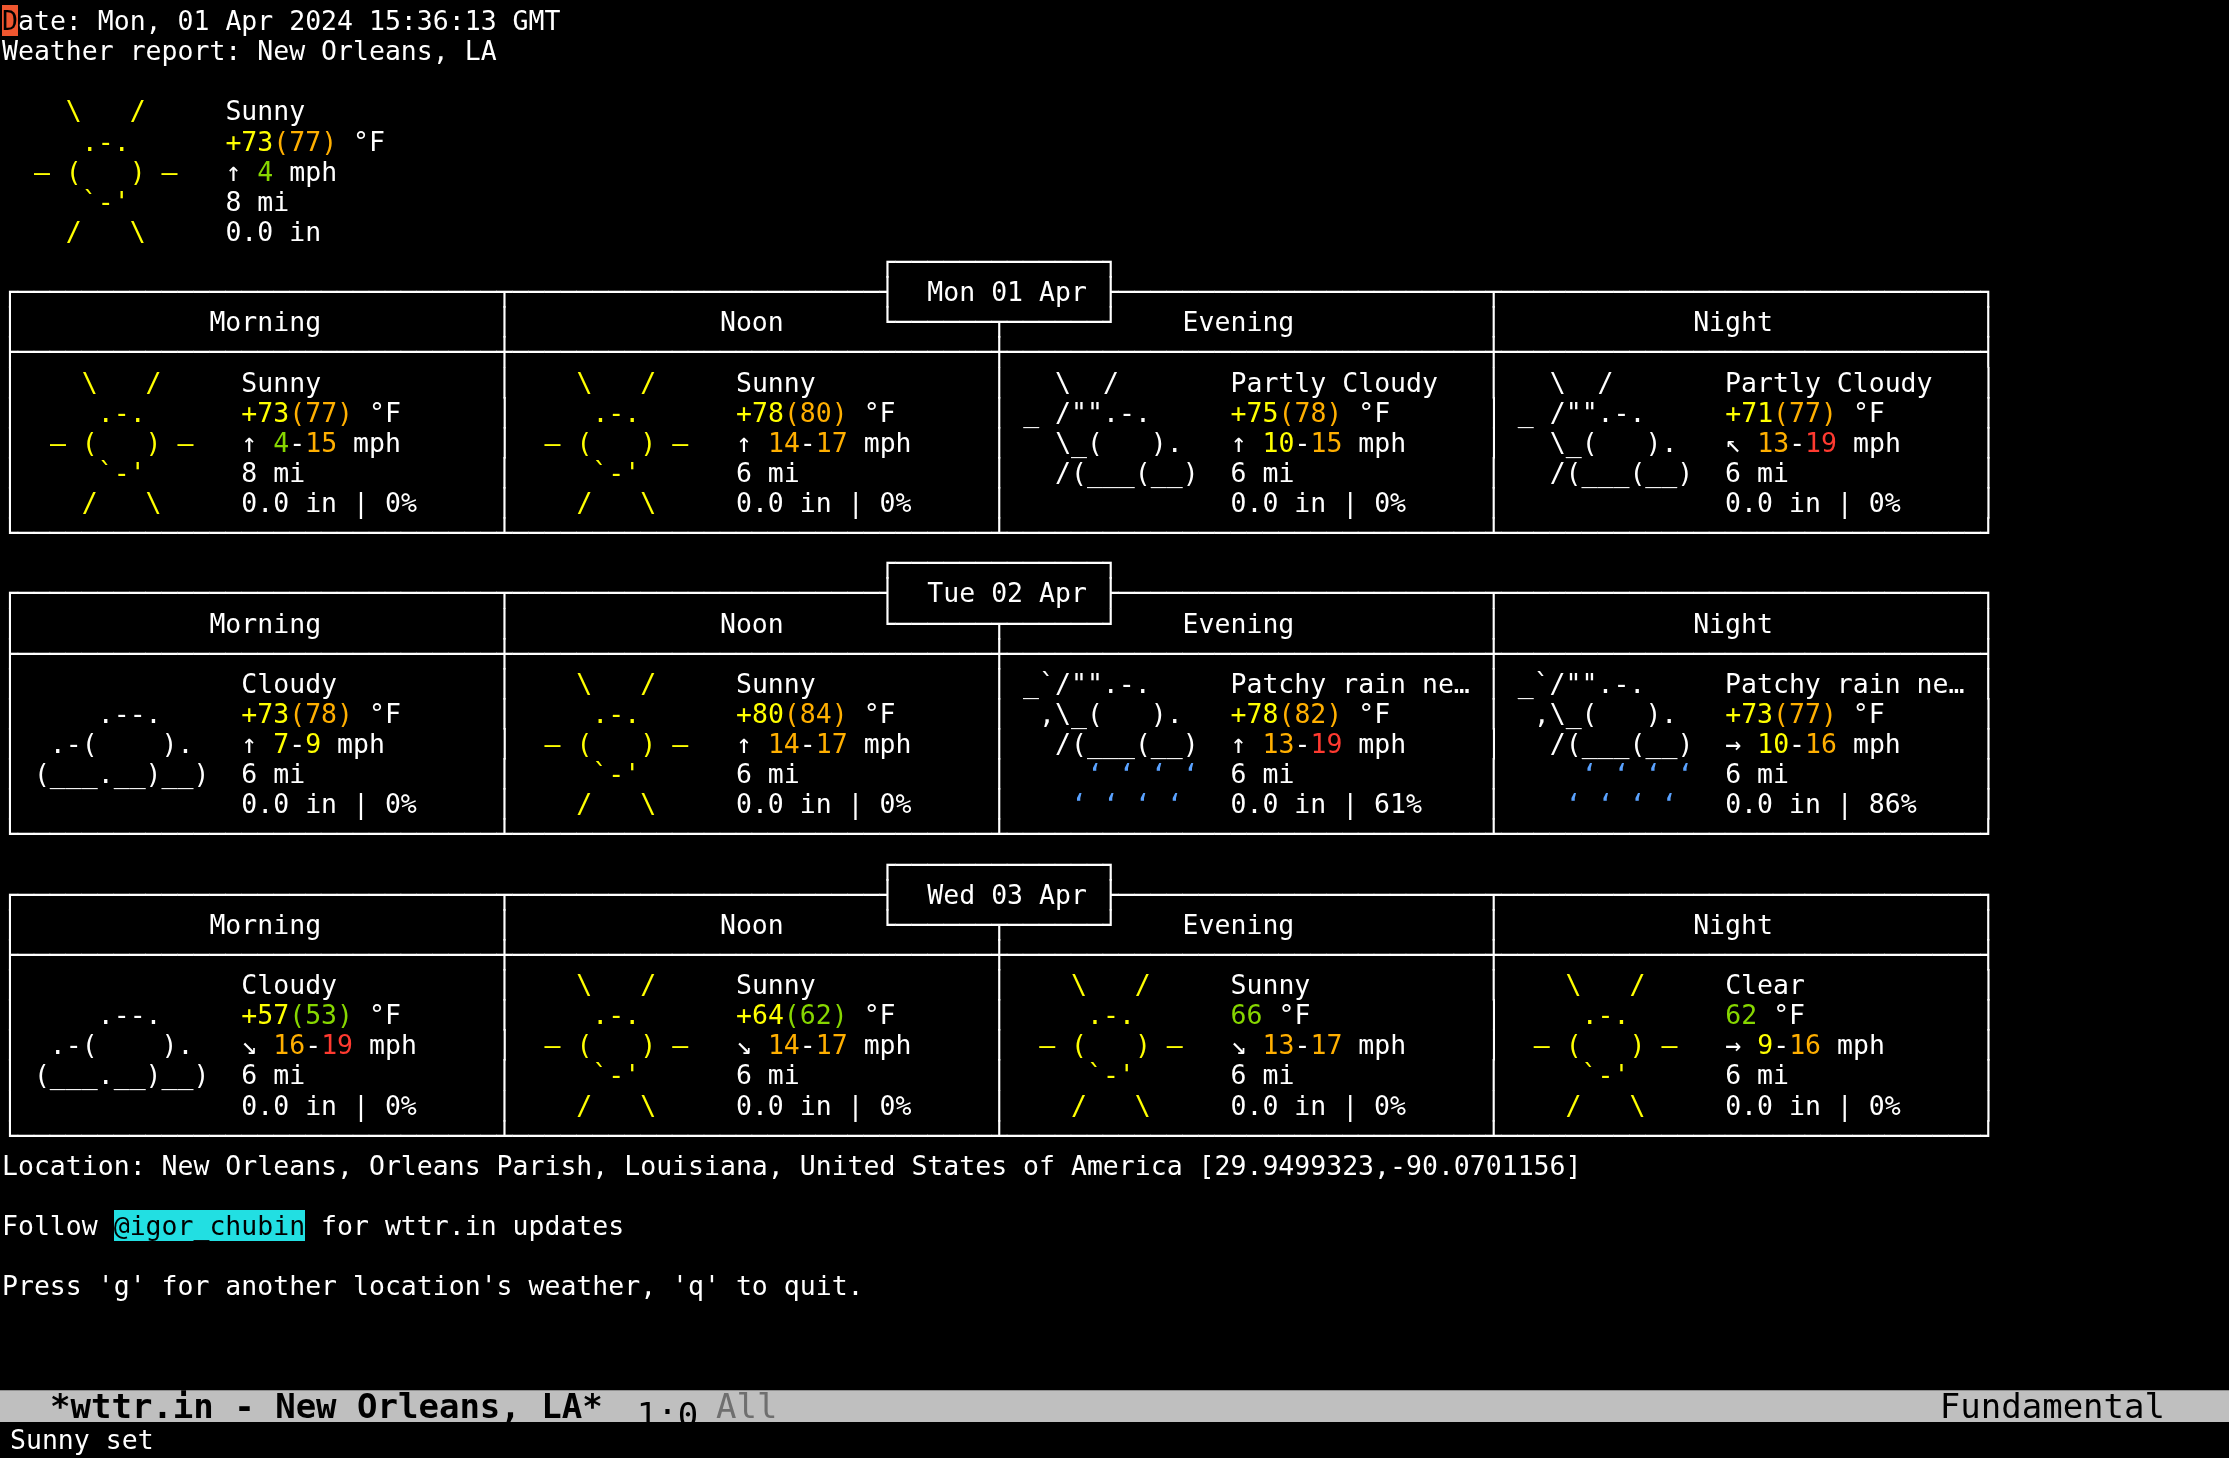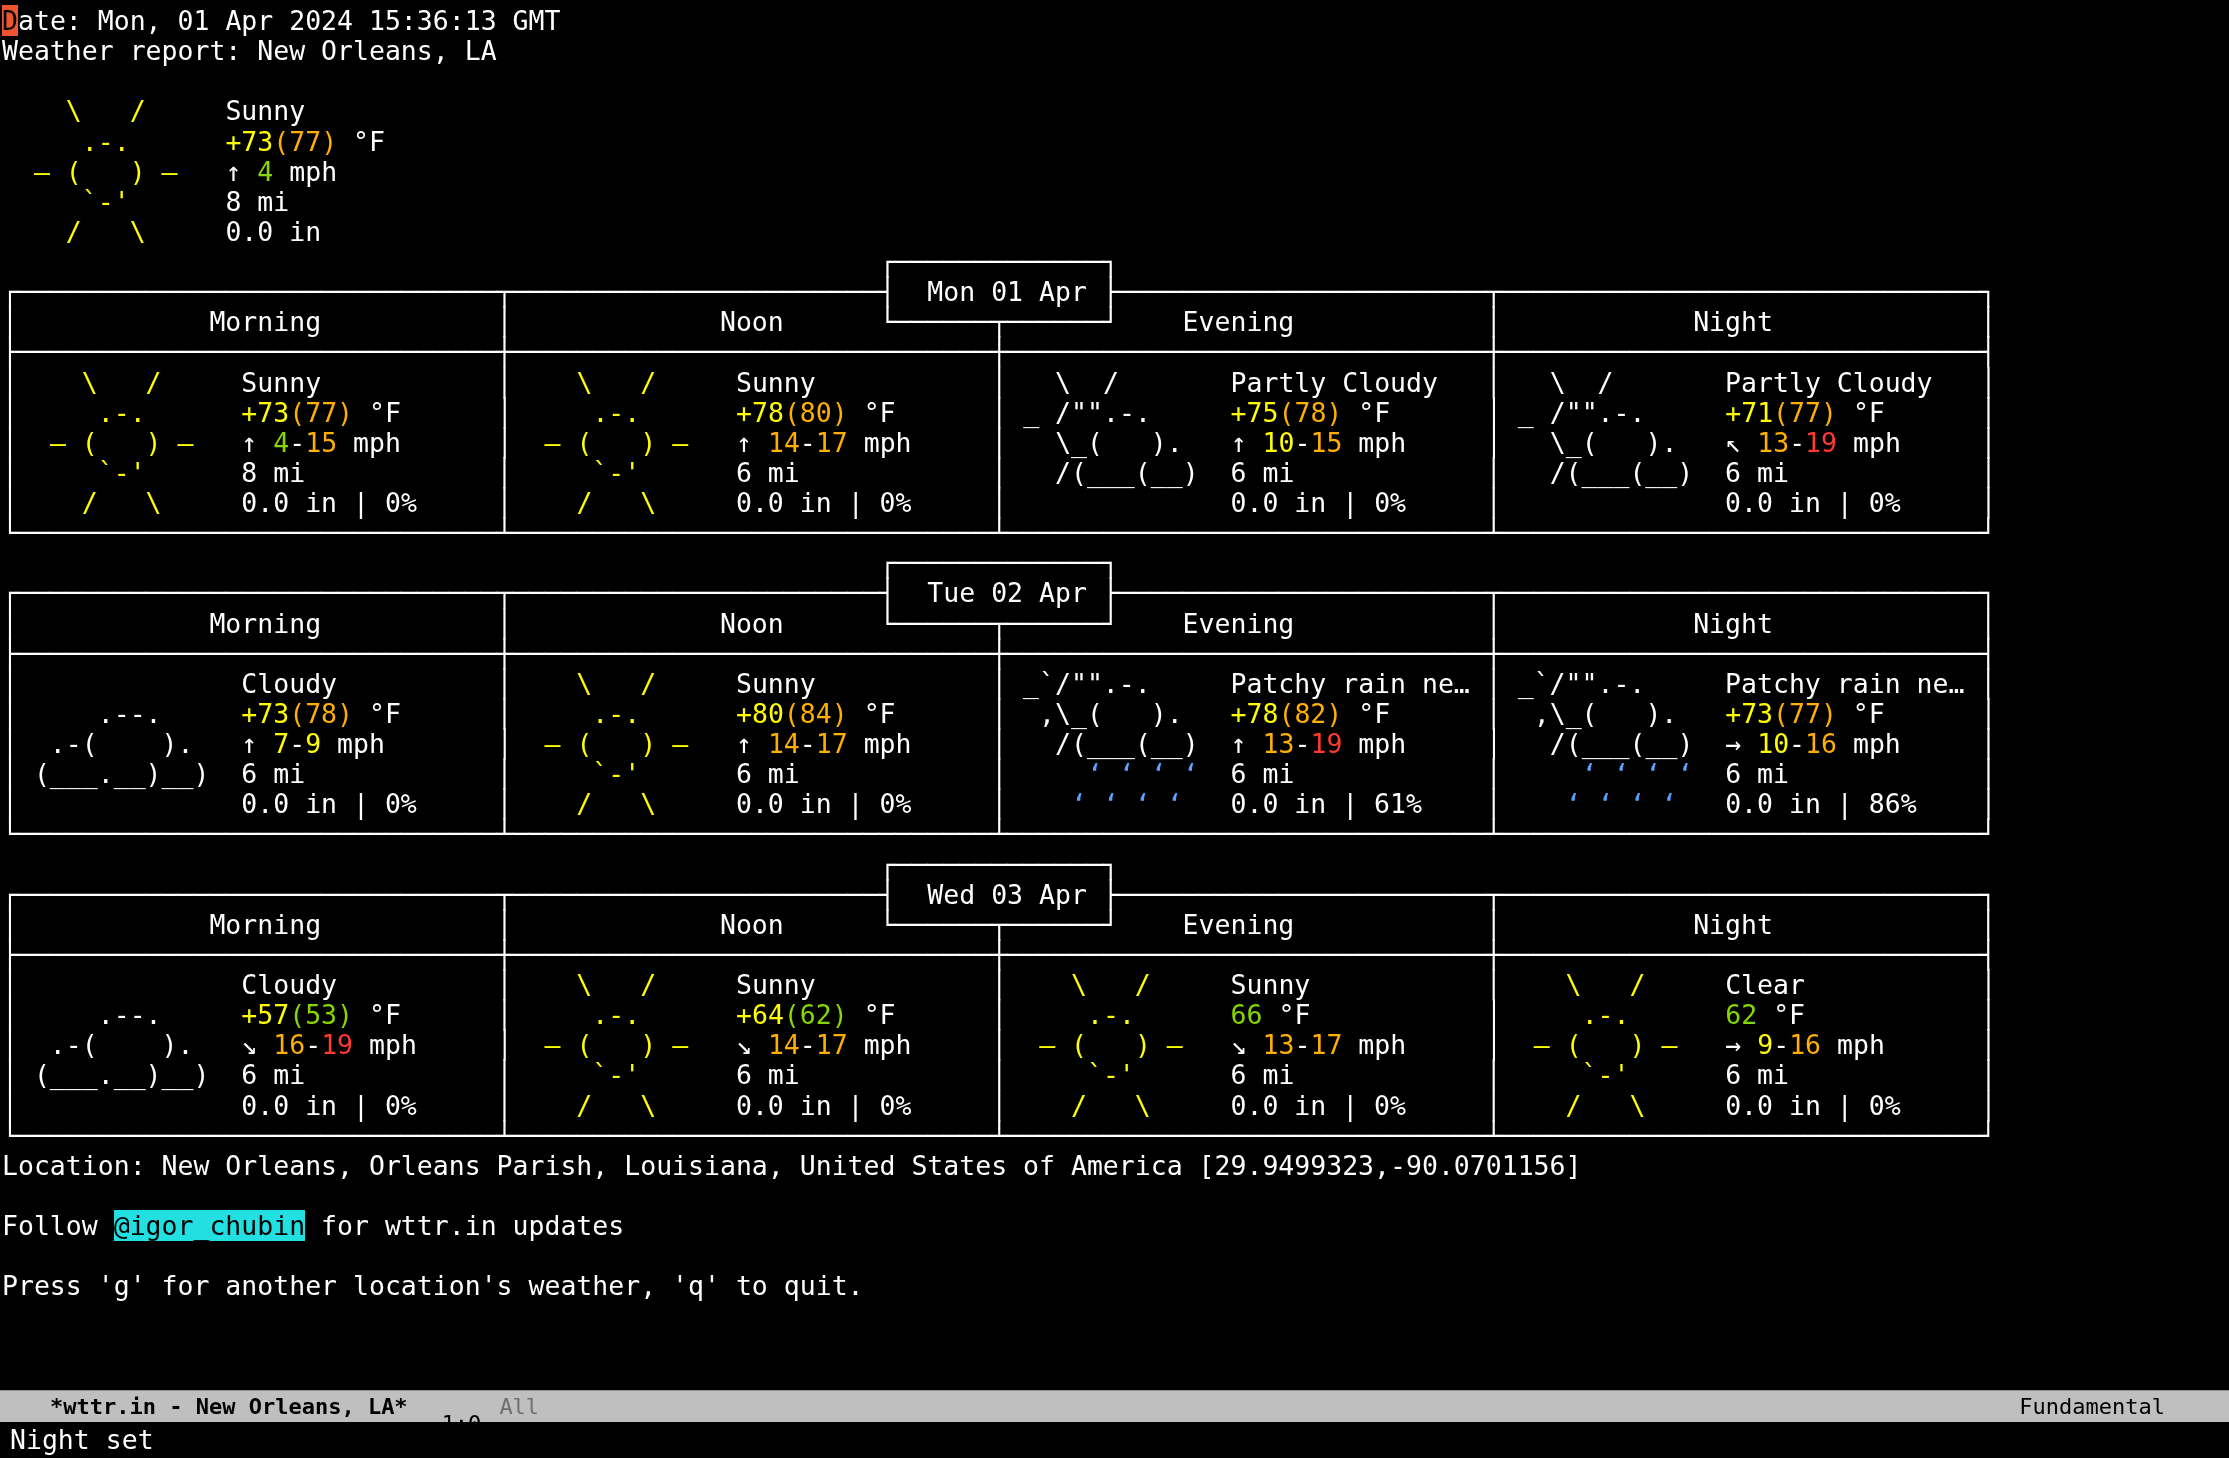--- a/index.html
+++ b/index.html
@@ -23,22 +23,22 @@
   }
   .line { height: 30.14px; white-space: pre; }
   .modeline {
     position: absolute; left: 0; top: 1390px;
     width: 2229px; height: 32px;
     background: #bfbfbf;
     border-top: 1px solid #8f8f8f;
     box-sizing: border-box;
     color: #000000;
     font-family: "DejaVu Sans Mono", monospace;
-    font-size: 22px; line-height: 31px;
-    display: flex; align-items: flex-start;
+    font-size: 34px; line-height: 31px;
+    display: flex; align-items: center;
     padding: 0 64px 0 50px;
   }
   .ml-name { font-weight: bold; }
   .ml-pos  { margin-left: 34px; margin-top: 17px; }
   .ml-scroll { margin-left: 18px; color: #6f6f6f; }
   .ml-spacer { flex: 1; }
   .echo {
     position: absolute; left: 10px; top: 1424px;
     font-family: "DejaVu Sans Mono", monospace;
     font-size: 26.5px; line-height: 32px;
@@ -52,14 +52,14 @@
   <div class="buffer"><div class="line"><span style="background: rgb(239, 86, 47); color: rgb(0, 0, 0);">D</span><span style="color: rgb(255, 255, 255);">ate: Mon, 01 Apr 2024 15:36:13 GMT</span></div><div class="line"><span style="color: rgb(255, 255, 255);">Weather report: New Orleans, LA</span></div><div class="line"></div><div class="line"><span style="color: rgb(255, 255, 0);">    \   /    </span><span style="color: rgb(255, 255, 255);"> Sunny</span></div><div class="line"><span style="color: rgb(255, 255, 0);">     .-.     </span><span style="color: rgb(255, 255, 255);"> </span><span style="color: rgb(255, 255, 0);">+73</span><span style="color: rgb(255, 175, 0);">(77)</span><span style="color: rgb(255, 255, 255);"> °F</span></div><div class="line"><span style="color: rgb(255, 255, 0);">  ― (   ) ―  </span><span style="color: rgb(255, 255, 255);"> ↑ </span><span style="color: rgb(135, 215, 0);">4</span><span style="color: rgb(255, 255, 255);"> mph</span></div><div class="line"><span style="color: rgb(255, 255, 0);">     `-'     </span><span style="color: rgb(255, 255, 255);"> 8 mi</span></div><div class="line"><span style="color: rgb(255, 255, 0);">    /   \    </span><span style="color: rgb(255, 255, 255);"> 0.0 in</span></div><div class="line"><span style="color: rgb(255, 255, 255);">                                                       ┌─────────────┐</span></div><div class="line"><span style="color: rgb(255, 255, 255);">┌──────────────────────────────┬───────────────────────┤  Mon 01 Apr ├───────────────────────┬──────────────────────────────┐</span></div><div class="line"><span style="color: rgb(255, 255, 255);">│            Morning           │             Noon      └──────┬──────┘    Evening            │            Night             │</span></div><div class="line"><span style="color: rgb(255, 255, 255);">├──────────────────────────────┼──────────────────────────────┼──────────────────────────────┼──────────────────────────────┤</span></div><div class="line"><span style="color: rgb(255, 255, 255);">│</span><span style="color: rgb(255, 255, 0);">    \   /    </span><span style="color: rgb(255, 255, 255);"> Sunny           │</span><span style="color: rgb(255, 255, 0);">    \   /    </span><span style="color: rgb(255, 255, 255);"> Sunny           │   \  /       Partly Cloudy   │   \  /       Partly Cloudy   │</span></div><div class="line"><span style="color: rgb(255, 255, 255);">│</span><span style="color: rgb(255, 255, 0);">     .-.     </span><span style="color: rgb(255, 255, 255);"> </span><span style="color: rgb(255, 255, 0);">+73</span><span style="color: rgb(255, 175, 0);">(77)</span><span style="color: rgb(255, 255, 255);"> °F      │</span><span style="color: rgb(255, 255, 0);">     .-.     </span><span style="color: rgb(255, 255, 255);"> </span><span style="color: rgb(255, 255, 0);">+78</span><span style="color: rgb(255, 175, 0);">(80)</span><span style="color: rgb(255, 255, 255);"> °F      │ _ /"".-.     </span><span style="color: rgb(255, 255, 0);">+75</span><span style="color: rgb(255, 175, 0);">(78)</span><span style="color: rgb(255, 255, 255);"> °F      │ _ /"".-.     </span><span style="color: rgb(255, 255, 0);">+71</span><span style="color: rgb(255, 175, 0);">(77)</span><span style="color: rgb(255, 255, 255);"> °F      │</span></div><div class="line"><span style="color: rgb(255, 255, 255);">│</span><span style="color: rgb(255, 255, 0);">  ― (   ) ―  </span><span style="color: rgb(255, 255, 255);"> ↑ </span><span style="color: rgb(135, 215, 0);">4</span><span style="color: rgb(255, 255, 255);">-</span><span style="color: rgb(255, 175, 0);">15</span><span style="color: rgb(255, 255, 255);"> mph      │</span><span style="color: rgb(255, 255, 0);">  ― (   ) ―  </span><span style="color: rgb(255, 255, 255);"> ↑ </span><span style="color: rgb(255, 175, 0);">14</span><span style="color: rgb(255, 255, 255);">-</span><span style="color: rgb(255, 175, 0);">17</span><span style="color: rgb(255, 255, 255);"> mph     │   \_(   ).   ↑ </span><span style="color: rgb(255, 255, 0);">10</span><span style="color: rgb(255, 255, 255);">-</span><span style="color: rgb(255, 175, 0);">15</span><span style="color: rgb(255, 255, 255);"> mph     │   \_(   ).   ↖ </span><span style="color: rgb(255, 175, 0);">13</span><span style="color: rgb(255, 255, 255);">-</span><span style="color: rgb(255, 58, 48);">19</span><span style="color: rgb(255, 255, 255);"> mph     │</span></div><div class="line"><span style="color: rgb(255, 255, 255);">│</span><span style="color: rgb(255, 255, 0);">     `-'     </span><span style="color: rgb(255, 255, 255);"> 8 mi            │</span><span style="color: rgb(255, 255, 0);">     `-'     </span><span style="color: rgb(255, 255, 255);"> 6 mi            │   /(___(__)  6 mi            │   /(___(__)  6 mi            │</span></div><div class="line"><span style="color: rgb(255, 255, 255);">│</span><span style="color: rgb(255, 255, 0);">    /   \    </span><span style="color: rgb(255, 255, 255);"> 0.0 in | 0%     │</span><span style="color: rgb(255, 255, 0);">    /   \    </span><span style="color: rgb(255, 255, 255);"> 0.0 in | 0%     │              0.0 in | 0%     │              0.0 in | 0%     │</span></div><div class="line"><span style="color: rgb(255, 255, 255);">└──────────────────────────────┴──────────────────────────────┴──────────────────────────────┴──────────────────────────────┘</span></div><div class="line"><span style="color: rgb(255, 255, 255);">                                                       ┌─────────────┐</span></div><div class="line"><span style="color: rgb(255, 255, 255);">┌──────────────────────────────┬───────────────────────┤  Tue 02 Apr ├───────────────────────┬──────────────────────────────┐</span></div><div class="line"><span style="color: rgb(255, 255, 255);">│            Morning           │             Noon      └──────┬──────┘    Evening            │            Night             │</span></div><div class="line"><span style="color: rgb(255, 255, 255);">├──────────────────────────────┼──────────────────────────────┼──────────────────────────────┼──────────────────────────────┤</span></div><div class="line"><span style="color: rgb(255, 255, 255);">│              Cloudy          │</span><span style="color: rgb(255, 255, 0);">    \   /    </span><span style="color: rgb(255, 255, 255);"> Sunny           │ _`/"".-.     Patchy rain ne… │ _`/"".-.     Patchy rain ne… │</span></div><div class="line"><span style="color: rgb(255, 255, 255);">│     .--.     </span><span style="color: rgb(255, 255, 0);">+73</span><span style="color: rgb(255, 175, 0);">(78)</span><span style="color: rgb(255, 255, 255);"> °F      │</span><span style="color: rgb(255, 255, 0);">     .-.     </span><span style="color: rgb(255, 255, 255);"> </span><span style="color: rgb(255, 255, 0);">+80</span><span style="color: rgb(255, 175, 0);">(84)</span><span style="color: rgb(255, 255, 255);"> °F      │  ,\_(   ).   </span><span style="color: rgb(255, 255, 0);">+78</span><span style="color: rgb(255, 175, 0);">(82)</span><span style="color: rgb(255, 255, 255);"> °F      │  ,\_(   ).   </span><span style="color: rgb(255, 255, 0);">+73</span><span style="color: rgb(255, 175, 0);">(77)</span><span style="color: rgb(255, 255, 255);"> °F      │</span></div><div class="line"><span style="color: rgb(255, 255, 255);">│  .-(    ).   ↑ </span><span style="color: rgb(255, 255, 0);">7</span><span style="color: rgb(255, 255, 255);">-</span><span style="color: rgb(255, 255, 0);">9</span><span style="color: rgb(255, 255, 255);"> mph       │</span><span style="color: rgb(255, 255, 0);">  ― (   ) ―  </span><span style="color: rgb(255, 255, 255);"> ↑ </span><span style="color: rgb(255, 175, 0);">14</span><span style="color: rgb(255, 255, 255);">-</span><span style="color: rgb(255, 175, 0);">17</span><span style="color: rgb(255, 255, 255);"> mph     │   /(___(__)  ↑ </span><span style="color: rgb(255, 175, 0);">13</span><span style="color: rgb(255, 255, 255);">-</span><span style="color: rgb(255, 58, 48);">19</span><span style="color: rgb(255, 255, 255);"> mph     │   /(___(__)  → </span><span style="color: rgb(255, 255, 0);">10</span><span style="color: rgb(255, 255, 255);">-</span><span style="color: rgb(255, 175, 0);">16</span><span style="color: rgb(255, 255, 255);"> mph     │</span></div><div class="line"><span style="color: rgb(255, 255, 255);">│ (___.__)__)  6 mi            │</span><span style="color: rgb(255, 255, 0);">     `-'     </span><span style="color: rgb(255, 255, 255);"> 6 mi            │</span><span style="color: rgb(90, 162, 255);">     ‘ ‘ ‘ ‘ </span><span style="color: rgb(255, 255, 255);"> 6 mi            │</span><span style="color: rgb(90, 162, 255);">     ‘ ‘ ‘ ‘ </span><span style="color: rgb(255, 255, 255);"> 6 mi            │</span></div><div class="line"><span style="color: rgb(255, 255, 255);">│              0.0 in | 0%     │</span><span style="color: rgb(255, 255, 0);">    /   \    </span><span style="color: rgb(255, 255, 255);"> 0.0 in | 0%     │</span><span style="color: rgb(90, 162, 255);">    ‘ ‘ ‘ ‘  </span><span style="color: rgb(255, 255, 255);"> 0.0 in | 61%    │</span><span style="color: rgb(90, 162, 255);">    ‘ ‘ ‘ ‘  </span><span style="color: rgb(255, 255, 255);"> 0.0 in | 86%    │</span></div><div class="line"><span style="color: rgb(255, 255, 255);">└──────────────────────────────┴──────────────────────────────┴──────────────────────────────┴──────────────────────────────┘</span></div><div class="line"><span style="color: rgb(255, 255, 255);">                                                       ┌─────────────┐</span></div><div class="line"><span style="color: rgb(255, 255, 255);">┌──────────────────────────────┬───────────────────────┤  Wed 03 Apr ├───────────────────────┬──────────────────────────────┐</span></div><div class="line"><span style="color: rgb(255, 255, 255);">│            Morning           │             Noon      └──────┬──────┘    Evening            │            Night             │</span></div><div class="line"><span style="color: rgb(255, 255, 255);">├──────────────────────────────┼──────────────────────────────┼──────────────────────────────┼──────────────────────────────┤</span></div><div class="line"><span style="color: rgb(255, 255, 255);">│              Cloudy          │</span><span style="color: rgb(255, 255, 0);">    \   /    </span><span style="color: rgb(255, 255, 255);"> Sunny           │</span><span style="color: rgb(255, 255, 0);">    \   /    </span><span style="color: rgb(255, 255, 255);"> Sunny           │</span><span style="color: rgb(255, 255, 0);">    \   /    </span><span style="color: rgb(255, 255, 255);"> Clear           │</span></div><div class="line"><span style="color: rgb(255, 255, 255);">│     .--.     </span><span style="color: rgb(255, 255, 0);">+57</span><span style="color: rgb(135, 215, 0);">(53)</span><span style="color: rgb(255, 255, 255);"> °F      │</span><span style="color: rgb(255, 255, 0);">     .-.     </span><span style="color: rgb(255, 255, 255);"> </span><span style="color: rgb(255, 255, 0);">+64</span><span style="color: rgb(135, 215, 0);">(62)</span><span style="color: rgb(255, 255, 255);"> °F      │</span><span style="color: rgb(255, 255, 0);">     .-.     </span><span style="color: rgb(255, 255, 255);"> </span><span style="color: rgb(135, 215, 0);">66</span><span style="color: rgb(255, 255, 255);"> °F           │</span><span style="color: rgb(255, 255, 0);">     .-.     </span><span style="color: rgb(255, 255, 255);"> </span><span style="color: rgb(135, 215, 0);">62</span><span style="color: rgb(255, 255, 255);"> °F           │</span></div><div class="line"><span style="color: rgb(255, 255, 255);">│  .-(    ).   ↘ </span><span style="color: rgb(255, 175, 0);">16</span><span style="color: rgb(255, 255, 255);">-</span><span style="color: rgb(255, 58, 48);">19</span><span style="color: rgb(255, 255, 255);"> mph     │</span><span style="color: rgb(255, 255, 0);">  ― (   ) ―  </span><span style="color: rgb(255, 255, 255);"> ↘ </span><span style="color: rgb(255, 175, 0);">14</span><span style="color: rgb(255, 255, 255);">-</span><span style="color: rgb(255, 175, 0);">17</span><span style="color: rgb(255, 255, 255);"> mph     │</span><span style="color: rgb(255, 255, 0);">  ― (   ) ―  </span><span style="color: rgb(255, 255, 255);"> ↘ </span><span style="color: rgb(255, 175, 0);">13</span><span style="color: rgb(255, 255, 255);">-</span><span style="color: rgb(255, 175, 0);">17</span><span style="color: rgb(255, 255, 255);"> mph     │</span><span style="color: rgb(255, 255, 0);">  ― (   ) ―  </span><span style="color: rgb(255, 255, 255);"> → </span><span style="color: rgb(255, 255, 0);">9</span><span style="color: rgb(255, 255, 255);">-</span><span style="color: rgb(255, 175, 0);">16</span><span style="color: rgb(255, 255, 255);"> mph      │</span></div><div class="line"><span style="color: rgb(255, 255, 255);">│ (___.__)__)  6 mi            │</span><span style="color: rgb(255, 255, 0);">     `-'     </span><span style="color: rgb(255, 255, 255);"> 6 mi            │</span><span style="color: rgb(255, 255, 0);">     `-'     </span><span style="color: rgb(255, 255, 255);"> 6 mi            │</span><span style="color: rgb(255, 255, 0);">     `-'     </span><span style="color: rgb(255, 255, 255);"> 6 mi            │</span></div><div class="line"><span style="color: rgb(255, 255, 255);">│              0.0 in | 0%     │</span><span style="color: rgb(255, 255, 0);">    /   \    </span><span style="color: rgb(255, 255, 255);"> 0.0 in | 0%     │</span><span style="color: rgb(255, 255, 0);">    /   \    </span><span style="color: rgb(255, 255, 255);"> 0.0 in | 0%     │</span><span style="color: rgb(255, 255, 0);">    /   \    </span><span style="color: rgb(255, 255, 255);"> 0.0 in | 0%     │</span></div><div class="line"><span style="color: rgb(255, 255, 255);">└──────────────────────────────┴──────────────────────────────┴──────────────────────────────┴──────────────────────────────┘</span></div><div class="line"><span style="color: rgb(255, 255, 255);">Location: New Orleans, Orleans Parish, Louisiana, United States of America [29.9499323,-90.0701156]</span></div><div class="line"></div><div class="line"><span style="color: rgb(255, 255, 255);">Follow </span><span style="background: rgb(34, 223, 226); color: rgb(0, 0, 0);">@igor_chubin</span><span style="color: rgb(255, 255, 255);"> for wttr.in updates</span></div><div class="line"></div><div class="line"><span style="color: rgb(255, 255, 255);">Press 'g' for another location's weather, 'q' to quit.</span></div></div>
 
   <div class="modeline">
     <span class="ml-name">*wttr.in - New Orleans, LA*</span>
     <span class="ml-pos">1:0</span>
     <span class="ml-scroll">All</span>
     <span class="ml-spacer"></span>
     <span class="ml-mode">Fundamental</span>
   </div>
 
-  <div class="echo"><span>Night set</span></div>
+  <div class="echo"><span>Sunny set</span></div>
 </div>
 
 </body></html>

